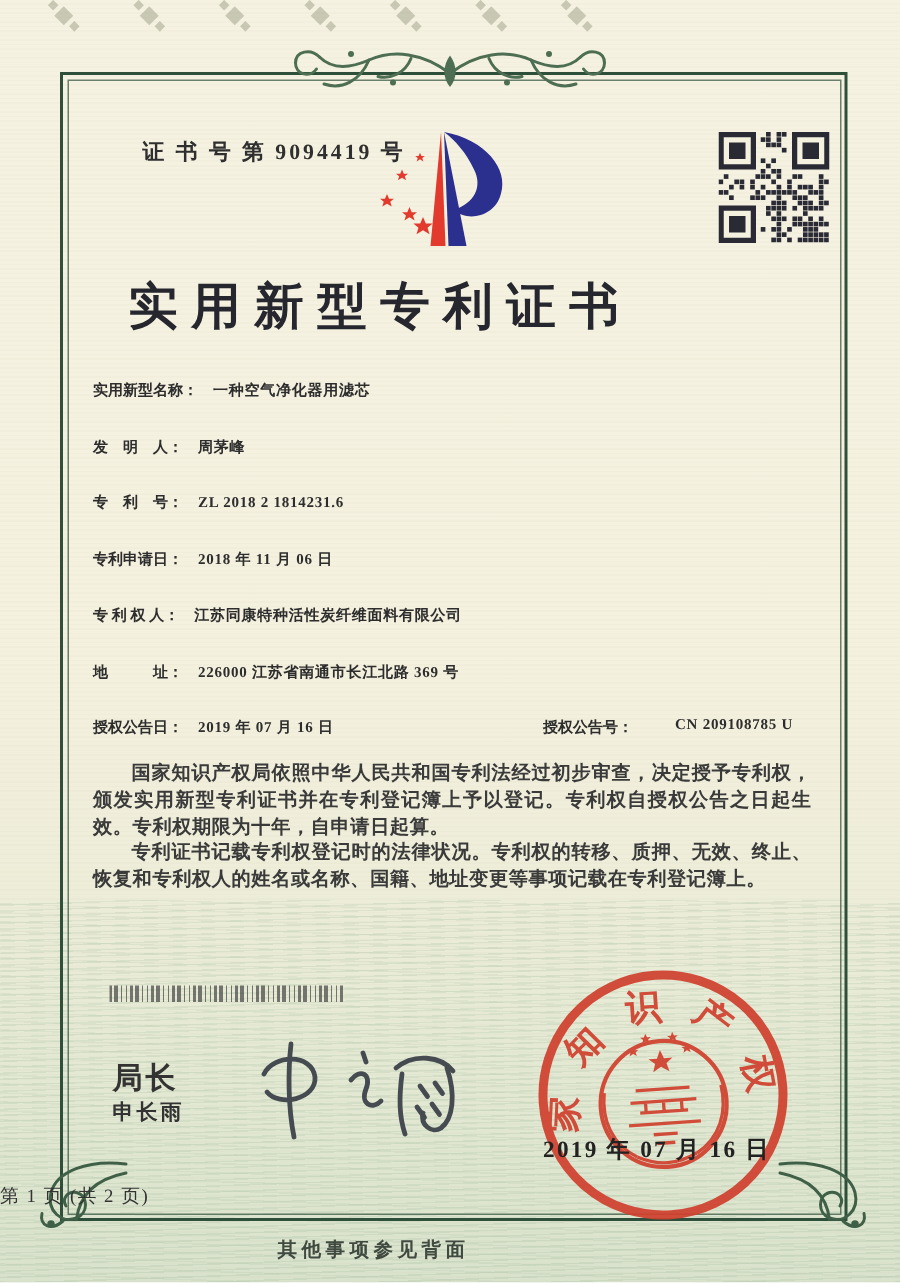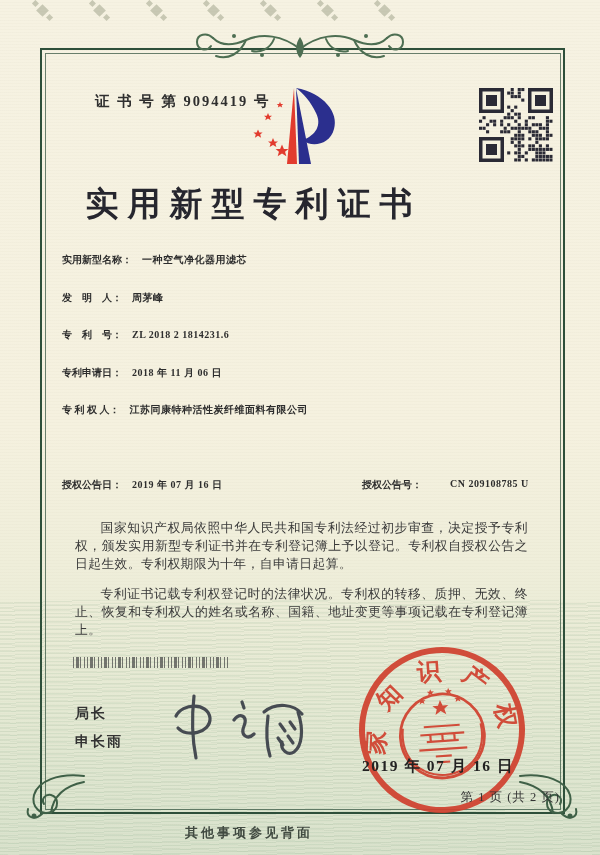--- a/index.html
+++ b/index.html
@@ -24,29 +24,29 @@
   .qr{position:absolute;left:479px;top:88px;}
   .title{position:absolute;left:0;top:182px;width:498px;text-align:center;
     font-size:33px;font-weight:600;color:#26262e;letter-spacing:9px;text-indent:9px;}
   .field{position:absolute;left:62px;font-size:10px;font-weight:600;color:#2d2d2d;white-space:nowrap;}
   .field .lab{display:inline-block;}
   .field .val{margin-left:10px;letter-spacing:.5px;}
   .grant-no-label{position:absolute;left:300px;top:0;}
   .grant-no-val{position:absolute;left:388px;top:0;letter-spacing:.5px;font-family:Liberation Serif, serif;}
   .bodytext{position:absolute;left:62px;top:507px;width:479px;font-size:12.8px;line-height:17.8px;
     color:#3a3a3a;text-align:justify;}
-  .bodytext p{margin:13px;text-indent:2em;letter-spacing:.4px;}
+  .bodytext p{margin:0;text-indent:2em;letter-spacing:.4px;font-weight:bold;}
   .barcode{position:absolute;left:73px;top:657px;width:157px;height:11px;opacity:.72;
     background:repeating-linear-gradient(90deg,#474747 0 1.5px,transparent 1.5px 3px,#474747 3px 6px,transparent 6px 7.5px,#474747 7.5px 8.5px,transparent 8.5px 11px,#474747 11px 12px,transparent 12px 14px);}
-  .director-title{position:absolute;left:75px;top:705px;font-size:14px;font-weight:600;color:#333;letter-spacing:2px;}
+  .director-title{position:absolute;left:75px;top:705px;font-size:20px;font-weight:600;color:#333;letter-spacing:2px;}
   .director-name{position:absolute;left:75px;top:733px;font-size:14px;font-weight:600;color:#333;letter-spacing:2px;}
   .signature{position:absolute;left:168px;top:690px;}
   .seal{position:absolute;left:356px;top:644px;opacity:.92;transform:rotate(-4deg);}
   .seal-date{position:absolute;left:362px;top:756px;font-size:15.5px;font-weight:700;color:#222;letter-spacing:1.5px;}
-  .page-info{position:absolute;left:0;top:789px;width:560px;text-align:right;font-size:12.5px;color:#333;letter-spacing:1px;}
+  .page-info{position:absolute;left:0;top:789px;width:560px;text-align:left;font-size:12.5px;color:#333;letter-spacing:1px;}
   .back-note{position:absolute;left:0;top:824px;width:498px;text-align:center;font-size:13px;font-weight:600;color:#414a41;letter-spacing:3px;}
   .flourish-top{position:absolute;left:182px;top:27px;}
   .corner{position:absolute;}
   .corner.bl{left:22px;top:770px;}
   .corner.br{left:518px;top:770px;transform:scaleX(-1);}
 </style>
 </head>
 <body>
 
 <div class="page">
@@ -264,20 +264,23 @@
   </div>
   <div class="field" style="top:328px">
     <span class="lab">专　利　号：</span><span class="val">ZL 2018 2 1814231.6</span>
   </div>
   <div class="field" style="top:366px">
     <span class="lab">专利申请日：</span><span class="val">2018 年 11 月 06 日</span>
   </div>
   <div class="field" style="top:403px">
     <span class="lab">专 利 权 人：</span><span class="val">江苏同康特种活性炭纤维面料有限公司</span>
   </div>
+  <div class="field" style="top:441px">
+    <span class="lab">地　　　址：</span><span class="val">226000 江苏省南通市长江北路 369 号</span>
+  </div>
   <div class="field" style="top:478px;left:62px;width:480px">
     <span class="lab">授权公告日：</span><span class="val">2019 年 07 月 16 日</span>
     <span class="grant-no-label">授权公告号：</span>
     <span class="grant-no-val">CN 209108785 U</span>
   </div>
 
   <div class="bodytext">
     <p>国家知识产权局依照中华人民共和国专利法经过初步审查，决定授予专利权，颁发实用新型专利证书并在专利登记簿上予以登记。专利权自授权公告之日起生效。专利权期限为十年，自申请日起算。</p>
     <p>专利证书记载专利权登记时的法律状况。专利权的转移、质押、无效、终止、恢复和专利权人的姓名或名称、国籍、地址变更等事项记载在专利登记簿上。</p>
   </div>

